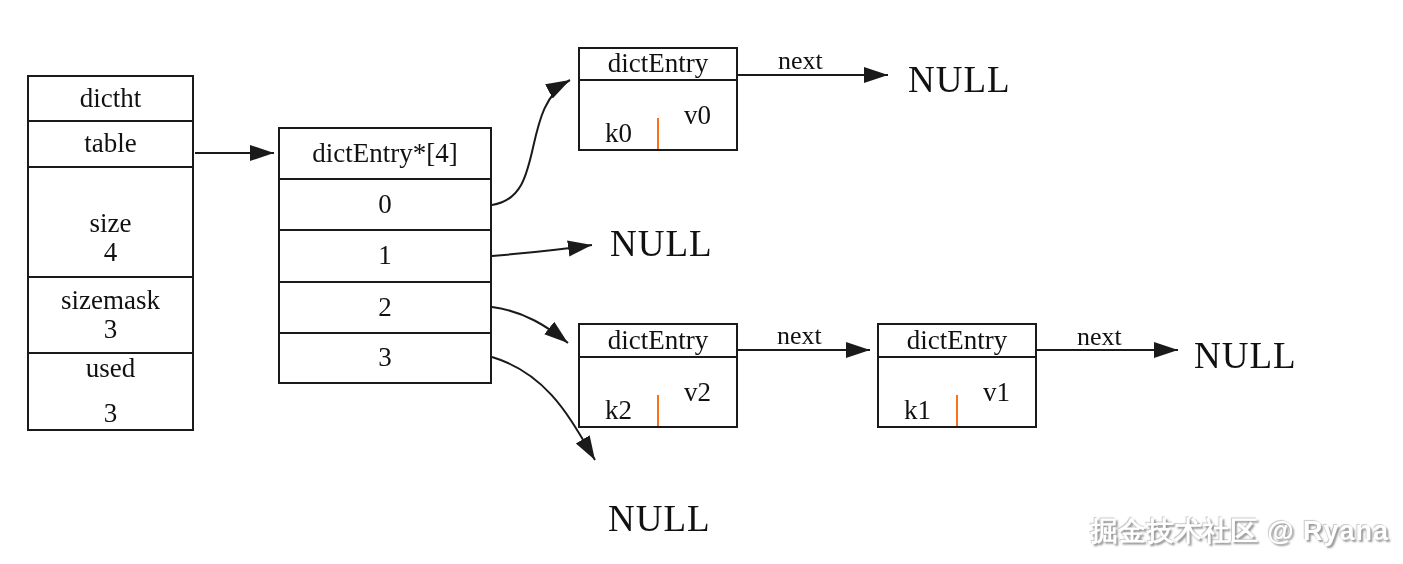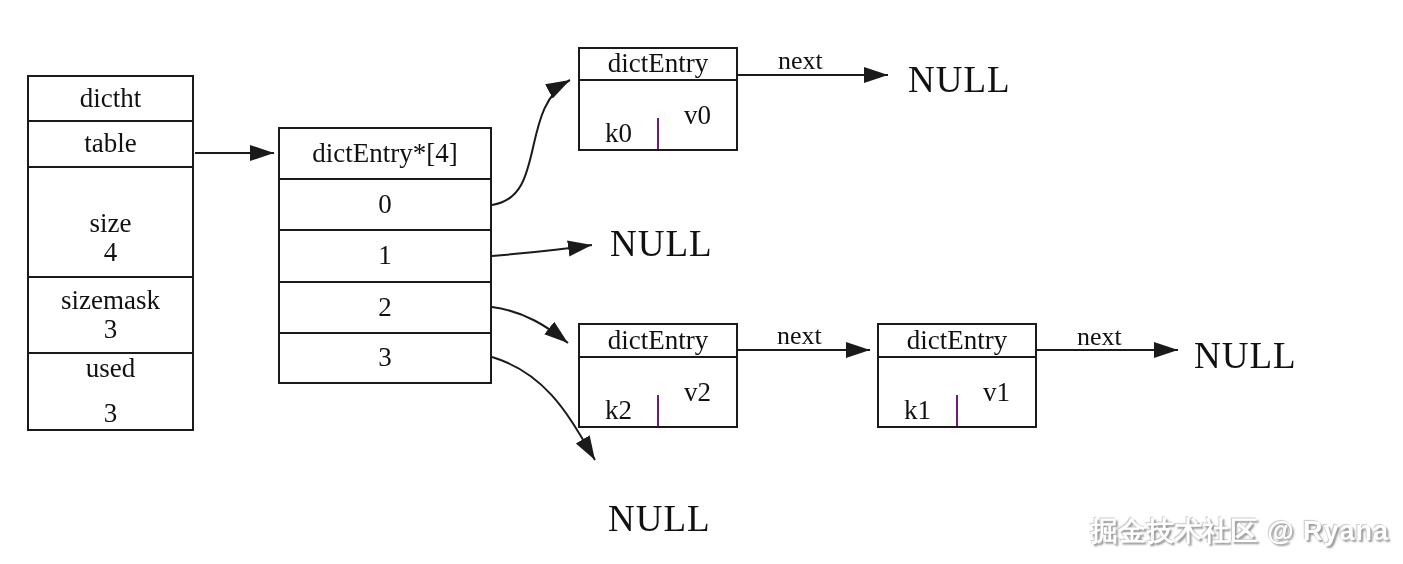--- a/index.html
+++ b/index.html
@@ -42,21 +42,21 @@
     flex-direction: row;
     flex: 1;
   }
   .kv-cell {
     flex: 1;
     display: flex;
     align-items: center;
     justify-content: center;
     font-size: 27px;
   }
-  .kv-cell.key { border-right: 2px solid #701a75; margin-top: 37px; }
+  .kv-cell.key { border-right: 2px solid #f97316; margin-top: 37px; }
   .null-label {
     position: absolute;
     font-size: 37px;
     letter-spacing: 1px;
   }
   .next-label {
     position: absolute;
     font-size: 26px;
   }
   .watermark {

